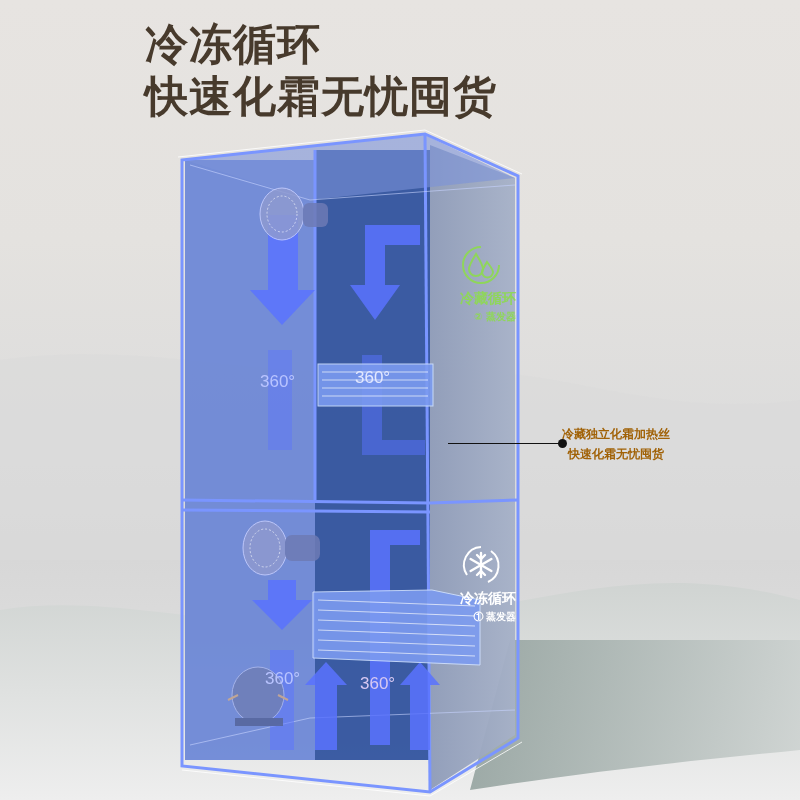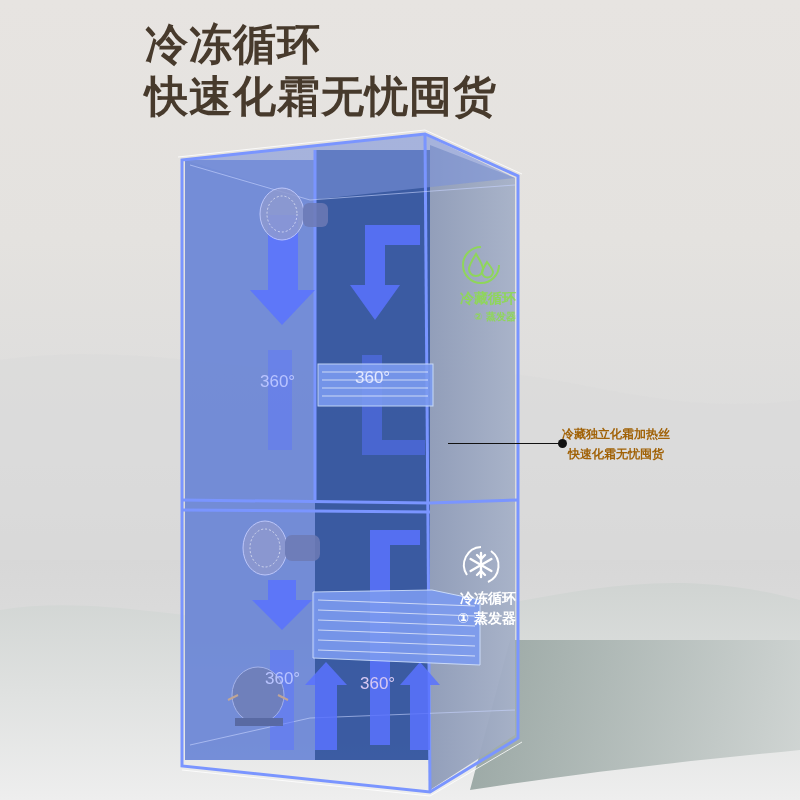--- a/index.html
+++ b/index.html
@@ -166,21 +166,21 @@
     <path d="M33 9 A18 18 0 0 1 30 40" fill="none" stroke="#ffffff" stroke-width="2"></path>
     <g stroke="#ffffff" stroke-width="2.4" stroke-linecap="round">
       <line x1="23" y1="11" x2="23" y2="35"></line>
       <line x1="12.6" y1="17" x2="33.4" y2="29"></line>
       <line x1="12.6" y1="29" x2="33.4" y2="17"></line>
       <polyline points="19,13 23,17 27,13" fill="none"></polyline>
       <polyline points="19,33 23,29 27,33" fill="none"></polyline>
     </g>
   </svg>
   <div style="color:#ffffff;font-size:14px;margin-top:2px;">冷冻循环</div>
-  <div style="color:#ffffff;font-size:14px;margin-top:2px;">
+  <div style="color:#ffffff;font-size:10px;margin-top:2px;font-family:Liberation Serif, serif;">
     <span>①</span>
     <span>蒸发器</span>
   </div>
 </div>
 
 <div class="callout-line"></div>
 <div class="callout-dot"></div>
 <div class="callout">
   <div>冷藏独立化霜加热丝</div>
   <div>快速化霜无忧囤货</div>

